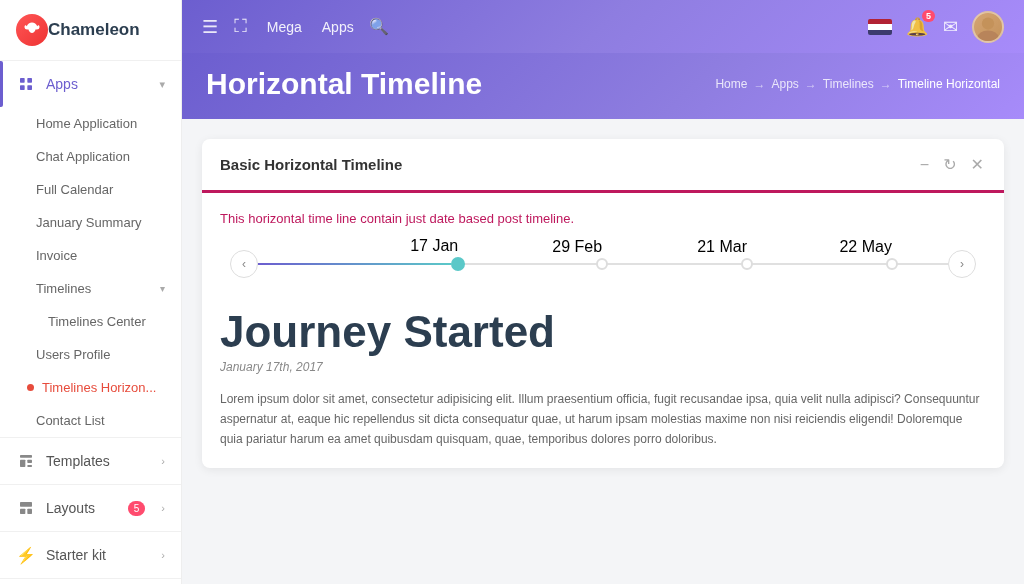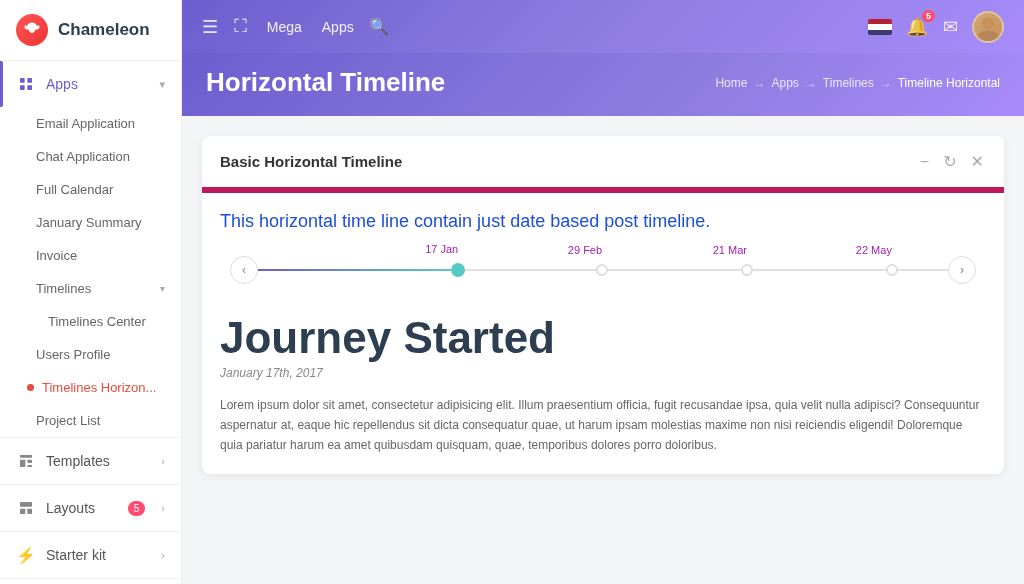--- a/index.html
+++ b/index.html
@@ -13,21 +13,20 @@
       flex-direction: column;
       height: 584px;
       overflow-y: auto;
       border-right: 1px solid #eee;
       flex-shrink: 0;
     }
     .sidebar-logo {
       display: flex;
       align-items: center;
       padding: 14px 16px;
-      gap: 10px;
       border-bottom: 1px solid #f0f0f0;
     }
     .logo-icon {
       width: 32px; height: 32px;
       background: linear-gradient(135deg, #f55, #e33);
       border-radius: 50%;
       display: flex; align-items: center; justify-content: center;
       color: #fff; font-size: 14px; font-weight: bold;
     }
     .logo-text {
@@ -195,21 +194,21 @@
     
     .sub-header {
       background: linear-gradient(135deg, #6c5ecf 0%, #8e7de0 60%, #a78bfa 100%);
       padding: 14px 24px 18px;
       display: flex;
       align-items: center;
       justify-content: space-between;
       flex-shrink: 0;
     }
     .sub-header-title {
-      font-size: 26px;
+      font-size: 30px;
       font-weight: 600;
       color: #fff;
     }
     .breadcrumb {
       display: flex;
       align-items: center;
       gap: 6px;
       font-size: 12px;
       color: rgba(255,255,255,0.8);
     }
@@ -229,21 +228,21 @@
       background: #fff;
       border-radius: 8px;
       box-shadow: 0 2px 10px rgba(0,0,0,0.07);
       overflow: hidden;
     }
     .card-header {
       display: flex;
       align-items: center;
       justify-content: space-between;
       padding: 14px 18px;
-      border-bottom: 6px solid #be185d;
+      border-bottom: 3px solid #be185d;
     }
     .card-title {
       font-size: 15px;
       font-weight: 600;
       color: #333;
     }
     .card-actions {
       display: flex;
       gap: 10px;
       align-items: center;
@@ -254,22 +253,22 @@
       cursor: pointer;
       background: none;
       border: none;
       padding: 2px;
     }
 
     .card-body {
       padding: 18px;
     }
     .card-desc {
-      font-size: 18px;
-      color: #1d4ed8;
+      font-size: 13px;
+      color: #be185d;
       margin-bottom: 18px;
     }
 
     
     .timeline-container {
       display: flex;
       align-items: center;
       gap: 0;
       margin-bottom: 24px;
       position: relative;
@@ -328,22 +327,22 @@
       border-radius: 50%;
       background: #fff;
       border: 2px solid #ddd;
     }
     .timeline-point.active-point {
       background: #5bc8c8;
       border-color: #5bc8c8;
       width: 14px; height: 14px;
     }
     .timeline-label {
-      font-size: 11px;
-      color: #a21caf;
+      font-size: 16px;
+      color: #000000;
       position: absolute;
       top: -20px;
       white-space: nowrap;
       transform: translateX(-50%);
     }
 
     
     .journey-title {
       font-size: 44px;
       font-weight: 700;
@@ -387,21 +386,21 @@
               <rect x="14" y="3" width="7" height="7" rx="1"></rect>
               <rect x="3" y="14" width="7" height="7" rx="1"></rect>
               <rect x="14" y="14" width="7" height="7" rx="1"></rect>
             </svg>
         </span>
         <span>Apps</span>
         <span class="arrow">▾</span>
       </div>
       <div class="sidebar-sub-items">
         <div class="sidebar-sub-item">
-          <span>Email Application</span>
+          <span>Home Application</span>
         </div>
         <div class="sidebar-sub-item">
           <span>Chat Application</span>
         </div>
         <div class="sidebar-sub-item">
           <span>Full Calendar</span>
         </div>
         <div class="sidebar-sub-item">
           <span>January Summary</span>
         </div>
@@ -416,21 +415,21 @@
           <span>Timelines Center</span>
         </div>
         <div class="sidebar-sub-item">
           <span>Users Profile</span>
         </div>
         <div class="sidebar-sub-item active-sub" style="padding-left:42px;">
           <span class="dot"></span>
           <span>Timelines Horizon...</span>
         </div>
         <div class="sidebar-sub-item">
-          <span>Project List</span>
+          <span>Contact List</span>
         </div>
       </div>
     </div>
 
     <div class="sidebar-section">
       <div class="sidebar-main-item">
         <span class="item-icon">
           <svg width="16" height="16" viewBox="0 0 24 24" fill="#888">
               <rect x="3" y="3" width="18" height="4" rx="1"></rect>
               <rect x="3" y="10" width="8" height="11" rx="1"></rect>

